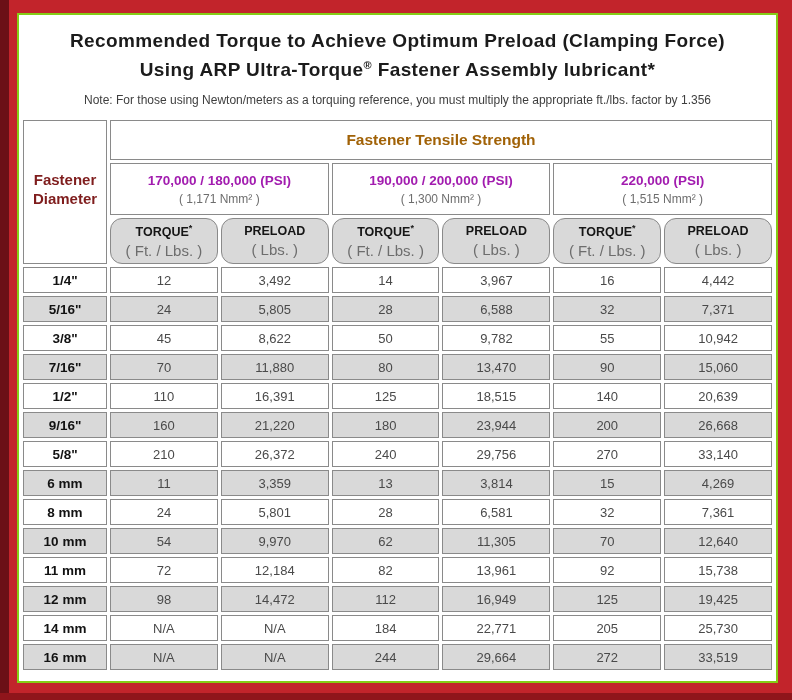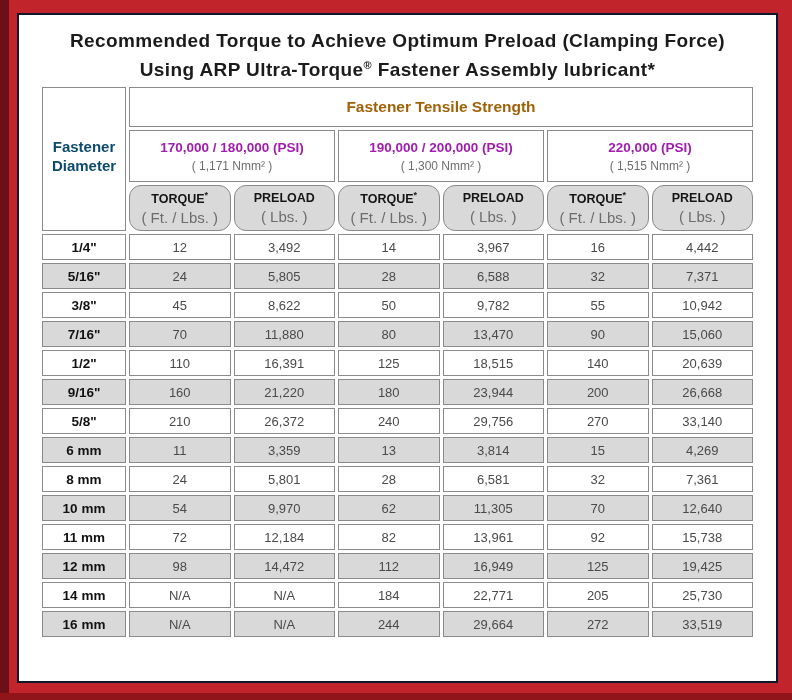--- a/index.html
+++ b/index.html
@@ -20,22 +20,22 @@
     position:absolute;left:0;top:0;width:9px;height:100%;
     background:var(--dark-left);z-index:2;
   }
   .bottom-strip{
     position:absolute;left:0;bottom:0;width:100%;height:7px;
     background:var(--dark-bottom);z-index:2;
   }
   .panel{
     position:absolute;left:17px;top:13px;right:14px;bottom:17px;
     background:#ffffff;
-    border:2px solid #0f172a;
-    padding:0 20px;
+    border:2px solid #84cc16;
+    padding:0 1px;
     z-index:1;
   }
   .title{
     text-align:center;
     padding-top:12px;
     font-weight:bold;
     color:#1b1b1b;
     font-size:19px;
     letter-spacing:0.4px;
     line-height:1.5;
@@ -61,21 +61,21 @@
     vertical-align:middle;
     background:#ffffff;
     overflow:hidden;
   }
   col.c-dia{width:84px;}
   .corner{
     background:var(--gray);
     vertical-align:bottom;
     font-weight:bold;
     font-size:15px;
-    color:#0c4a6e;
+    color:#7f1d1d;
     white-space:pre-line;
     line-height:1.25;
     padding-bottom:4px;
   }
   .tensile{
     background:var(--gray);
     font-weight:bold;
     font-size:15.5px;
     color:#a16207;
     height:40px;
@@ -95,20 +95,21 @@
 <body>
 
 <div class="left-strip"></div>
 <div class="bottom-strip"></div>
 
 <div class="panel">
   <div class="title">
     <div>Recommended Torque to Achieve Optimum Preload (Clamping Force)</div>
     <div><span>Using ARP Ultra-Torque</span><sup class="reg">®</sup><span> Fastener Assembly lubricant*</span></div>
   </div>
+  <div class="note">Note: For those using Newton/meters as a torquing reference, you must multiply the appropriate ft./lbs. factor by 1.356</div>
 
   <table class="torque-table">
     <colgroup>
       <col class="c-dia">
         <col>
         <col>
         <col>
         <col>
         <col>
         <col>

